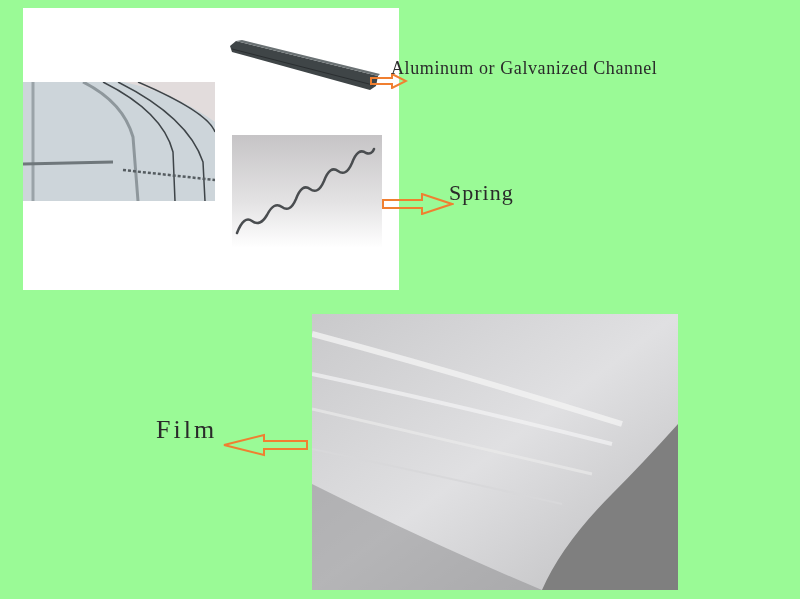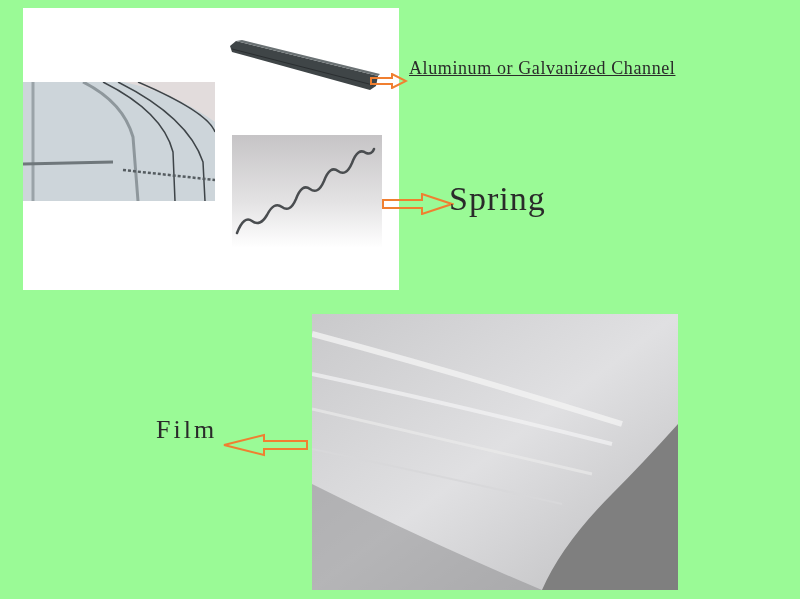--- a/index.html
+++ b/index.html
@@ -3,22 +3,22 @@
 <meta charset="utf-8">
 <style>
   html,body{margin:0;padding:0;}
   body{width:800px;height:599px;background:#9afa96;position:relative;overflow:hidden;font-family:"DejaVu Serif","Liberation Serif",serif;}
   .abs{position:absolute;}
   .white-card{left:23px;top:8px;width:376px;height:282px;background:#ffffff;}
   .greenhouse{left:23px;top:82px;width:192px;height:119px;background:linear-gradient(180deg,#dcdfe2 0%,#c9d1d6 45%,#b9c3c9 100%);overflow:hidden;}
   .channel-wrap{left:228px;top:38px;width:160px;height:60px;}
   .spring-box{left:232px;top:135px;width:150px;height:113px;background:linear-gradient(180deg,#c6c4c6 0%,#e4e3e4 60%,#ffffff 100%);}
   .label{color:#2a2a2a;font-family:"DejaVu Sans Mono","Liberation Mono",monospace;white-space:nowrap;}
-  .label-channel{left:409px;top:58px;font-size:18px;font-family:"Liberation Serif","DejaVu Serif",serif;letter-spacing:0.6px;text-decoration:underline;}
-  .label-spring{left:449px;top:180px;font-size:34px;font-family:"Liberation Serif","DejaVu Serif",serif;letter-spacing:1px;}
+  .label-channel{left:391px;top:58px;font-size:18px;font-family:"Liberation Serif","DejaVu Serif",serif;letter-spacing:0.6px;}
+  .label-spring{left:449px;top:180px;font-size:22px;font-family:"Liberation Serif","DejaVu Serif",serif;letter-spacing:1px;}
   .label-film{left:142px;top:415px;font-size:26px;font-family:"Liberation Serif","DejaVu Serif",serif;letter-spacing:3px;margin-left:14px;}
   .film{left:312px;top:314px;width:366px;height:276px;background:#808080;overflow:hidden;}
 </style>
 </head>
 <body>
 
 <div class="abs white-card"></div>
 
 <div class="abs greenhouse">
   <svg width="192" height="119" viewBox="0 0 192 119">

